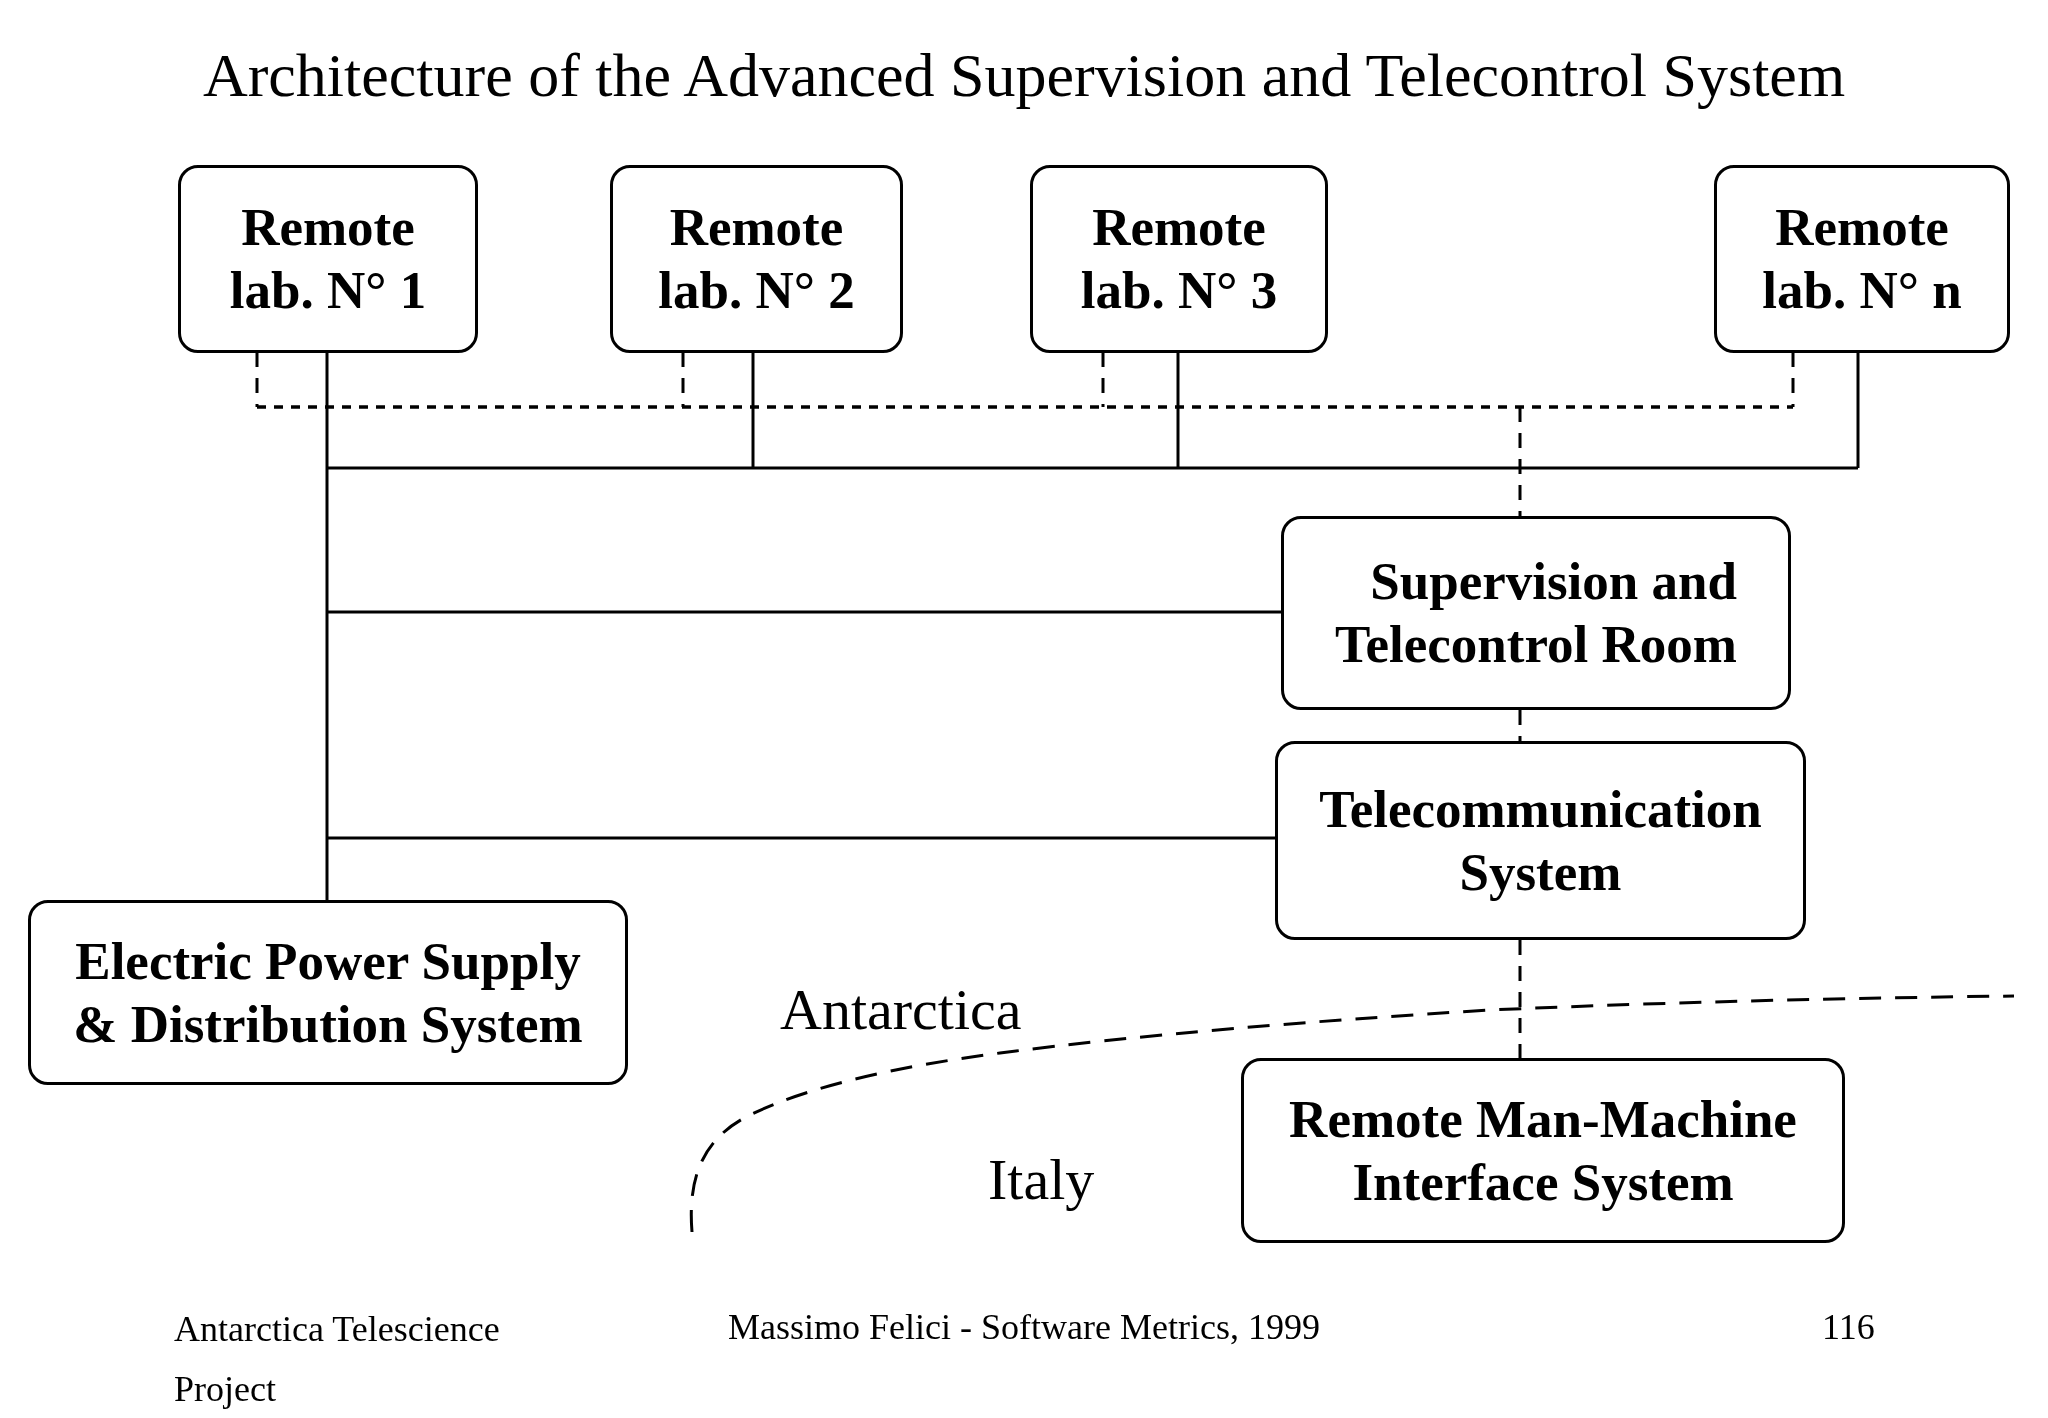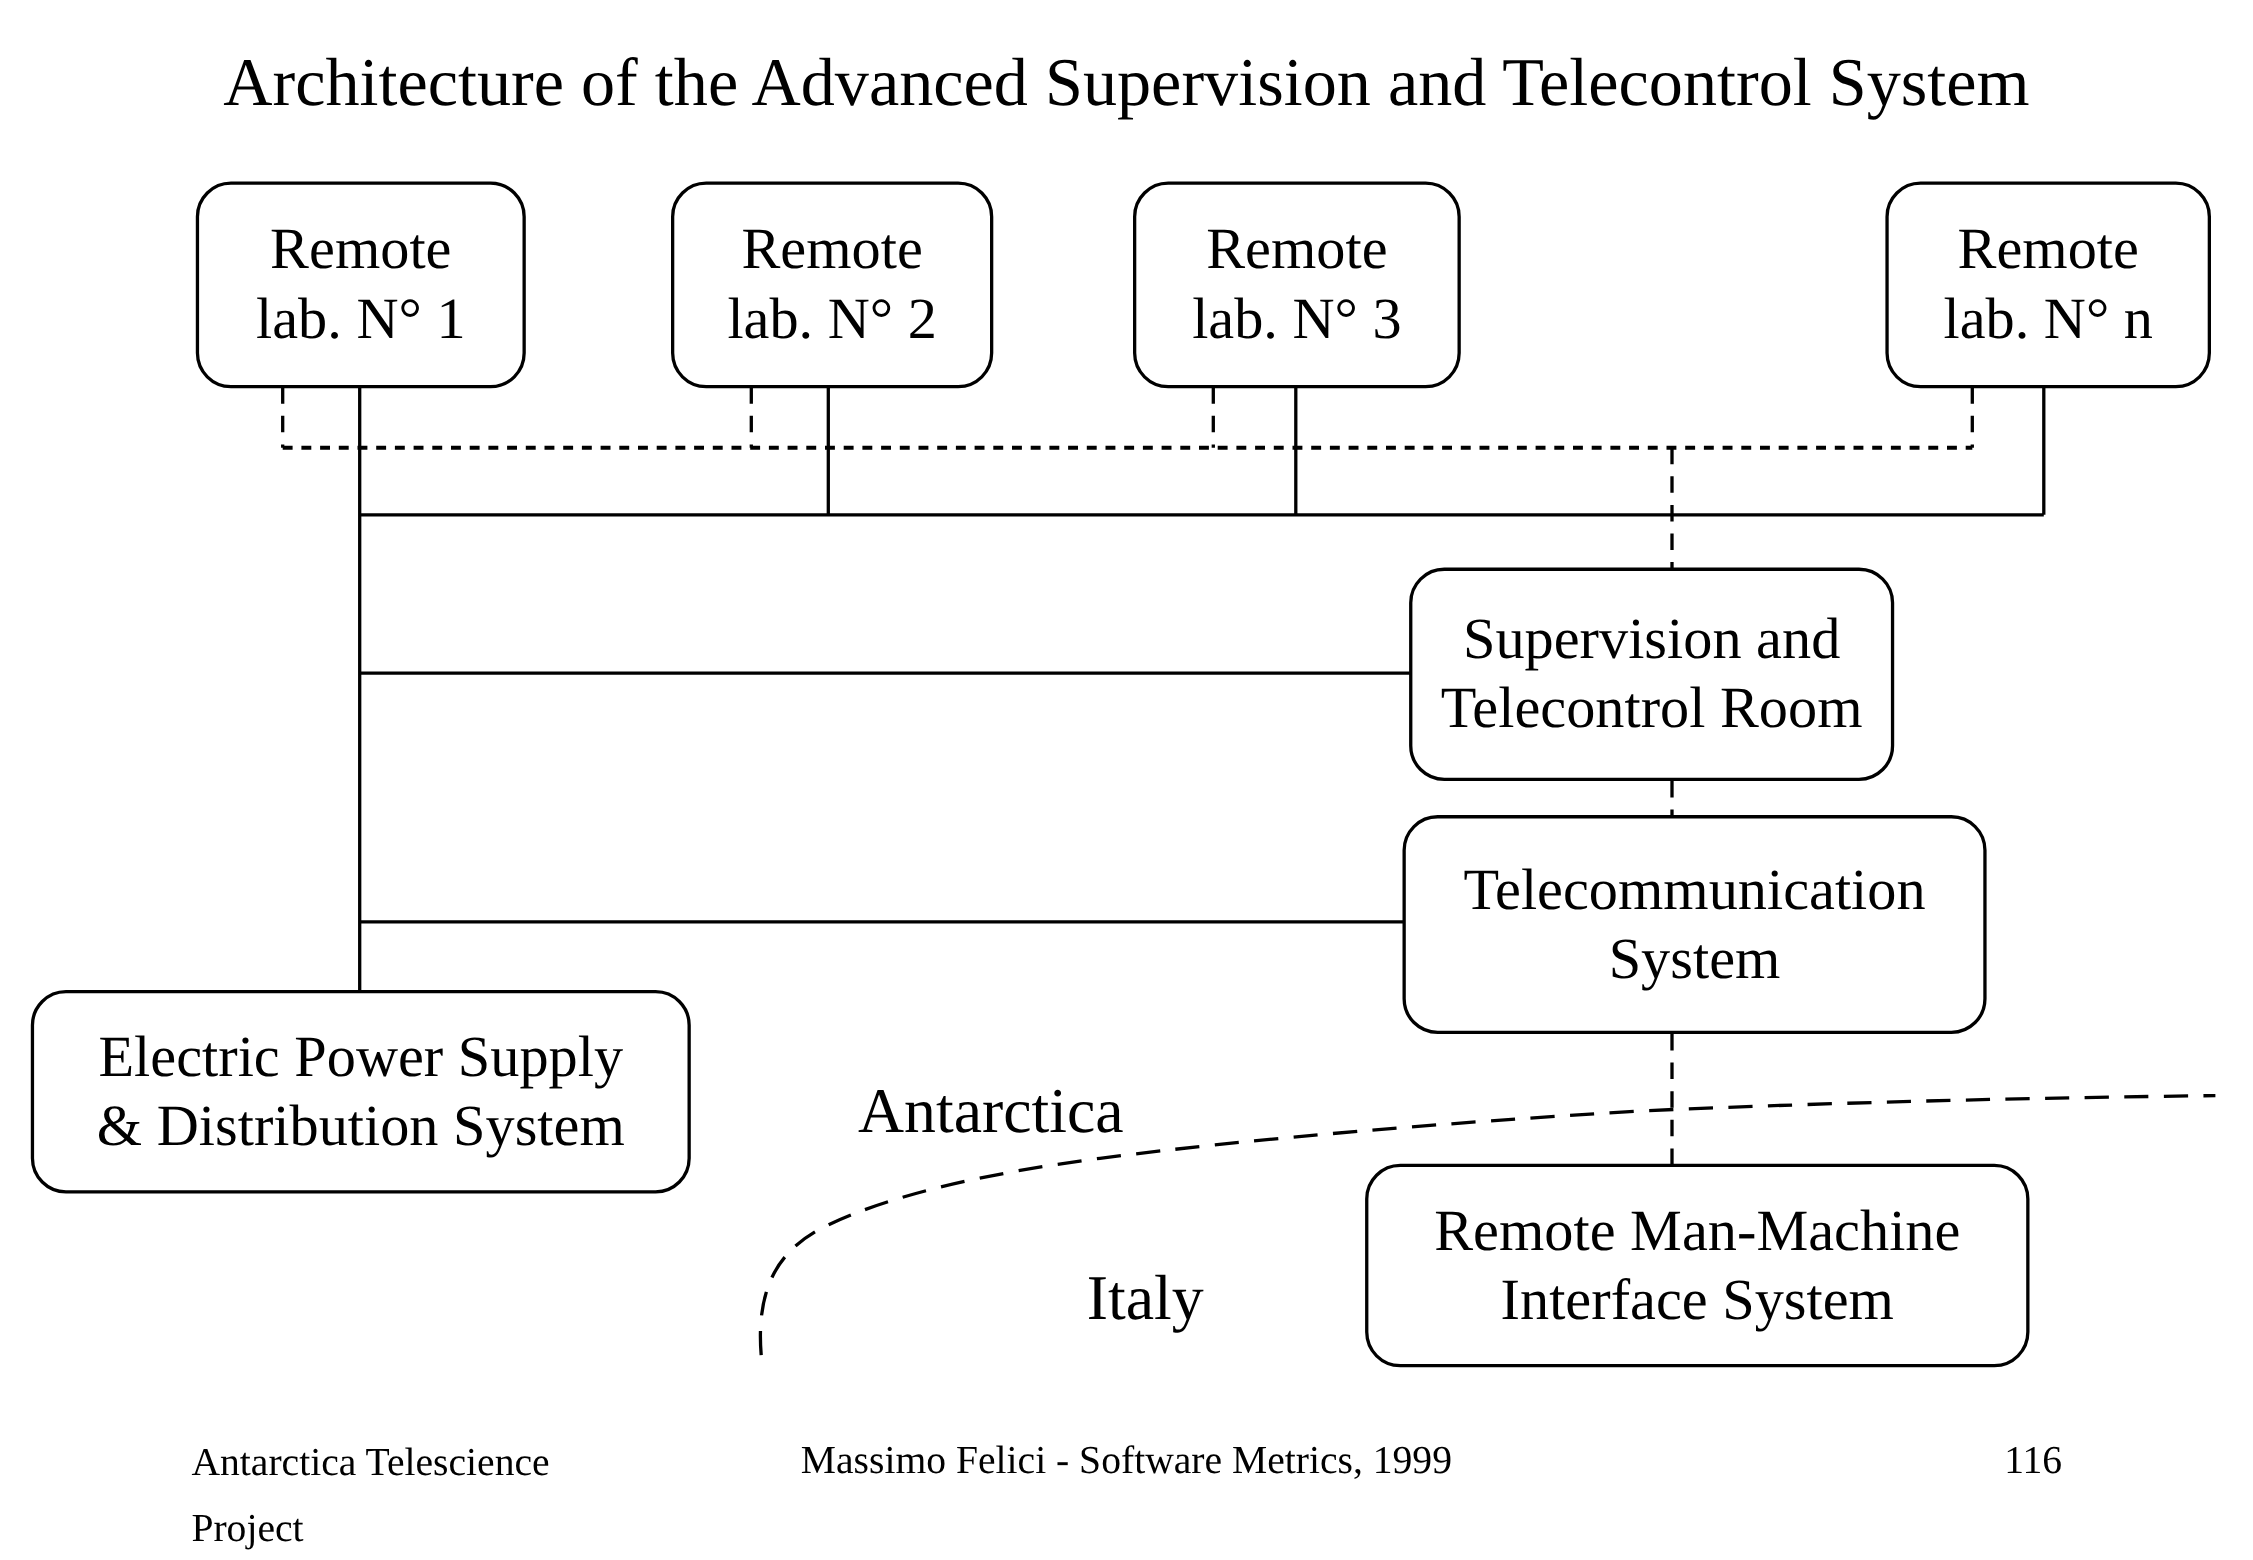--- a/index.html
+++ b/index.html
@@ -7,23 +7,23 @@
     position:relative; width:2048px; height:1418px;
     background:#fff; color:#000; overflow:hidden;
     font-family:"Liberation Serif","DejaVu Serif",serif;
   }
   .title {
     position:absolute; top:40px; left:0; width:100%;
     text-align:center; font-weight:normal; font-size:62px; white-space:nowrap;
   }
   .node {
     position:absolute; box-sizing:border-box;
-    border:3px solid #000; border-radius:32px; background:#fff;
+    border:3px solid #000; border-radius:20px; background:#fff;
     display:flex; align-items:center; justify-content:center;
-    text-align:center; font-size:53px; line-height:1.18; white-space:pre-line;
+    text-align:center; font-size:53px; line-height:1.18; white-space:pre-line;font-weight:bold;
   }
   .wires { position:absolute; left:0; top:0; z-index:0; }
   .node, .label-layer { z-index:1; }
   .region { position:absolute; font-size:58px; white-space:nowrap; }
   .footer-left {
     position:absolute; left:174px; top:1300px;
     font-size:36px; line-height:1.66; white-space:pre-line;
   }
   .footer-center {
     position:absolute; left:0; top:1306px; width:100%;
@@ -68,21 +68,21 @@
 
   <div class="node" style="left:178px; top:165px; width:300px; height:188px;">Remote
 lab. N° 1</div>
   <div class="node" style="left:610px; top:165px; width:293px; height:188px;">Remote
 lab. N° 2</div>
   <div class="node" style="left:1030px; top:165px; width:298px; height:188px;">Remote
 lab. N° 3</div>
   <div class="node" style="left:1714px; top:165px; width:296px; height:188px;">Remote
 lab. N° n</div>
 
-  <div class="node" style="left:1281px; top:516px; width:441px; height:194px;">Supervision and
+  <div class="node" style="left:1281px; top:516px; width:510px; height:194px;text-align:right;">Supervision and
 Telecontrol Room</div>
   <div class="node" style="left:1275px; top:741px; width:531px; height:199px;">Telecommunication
 System</div>
   <div class="node" style="left:28px; top:900px; width:600px; height:185px;">Electric Power Supply
 &amp; Distribution System</div>
   <div class="node" style="left:1241px; top:1058px; width:604px; height:185px;">Remote Man-Machine
 Interface System</div>
 
   <div class="region" style="left:780px; top:976px;">Antarctica</div>
   <div class="region" style="left:988px; top:1146px;">Italy</div>

